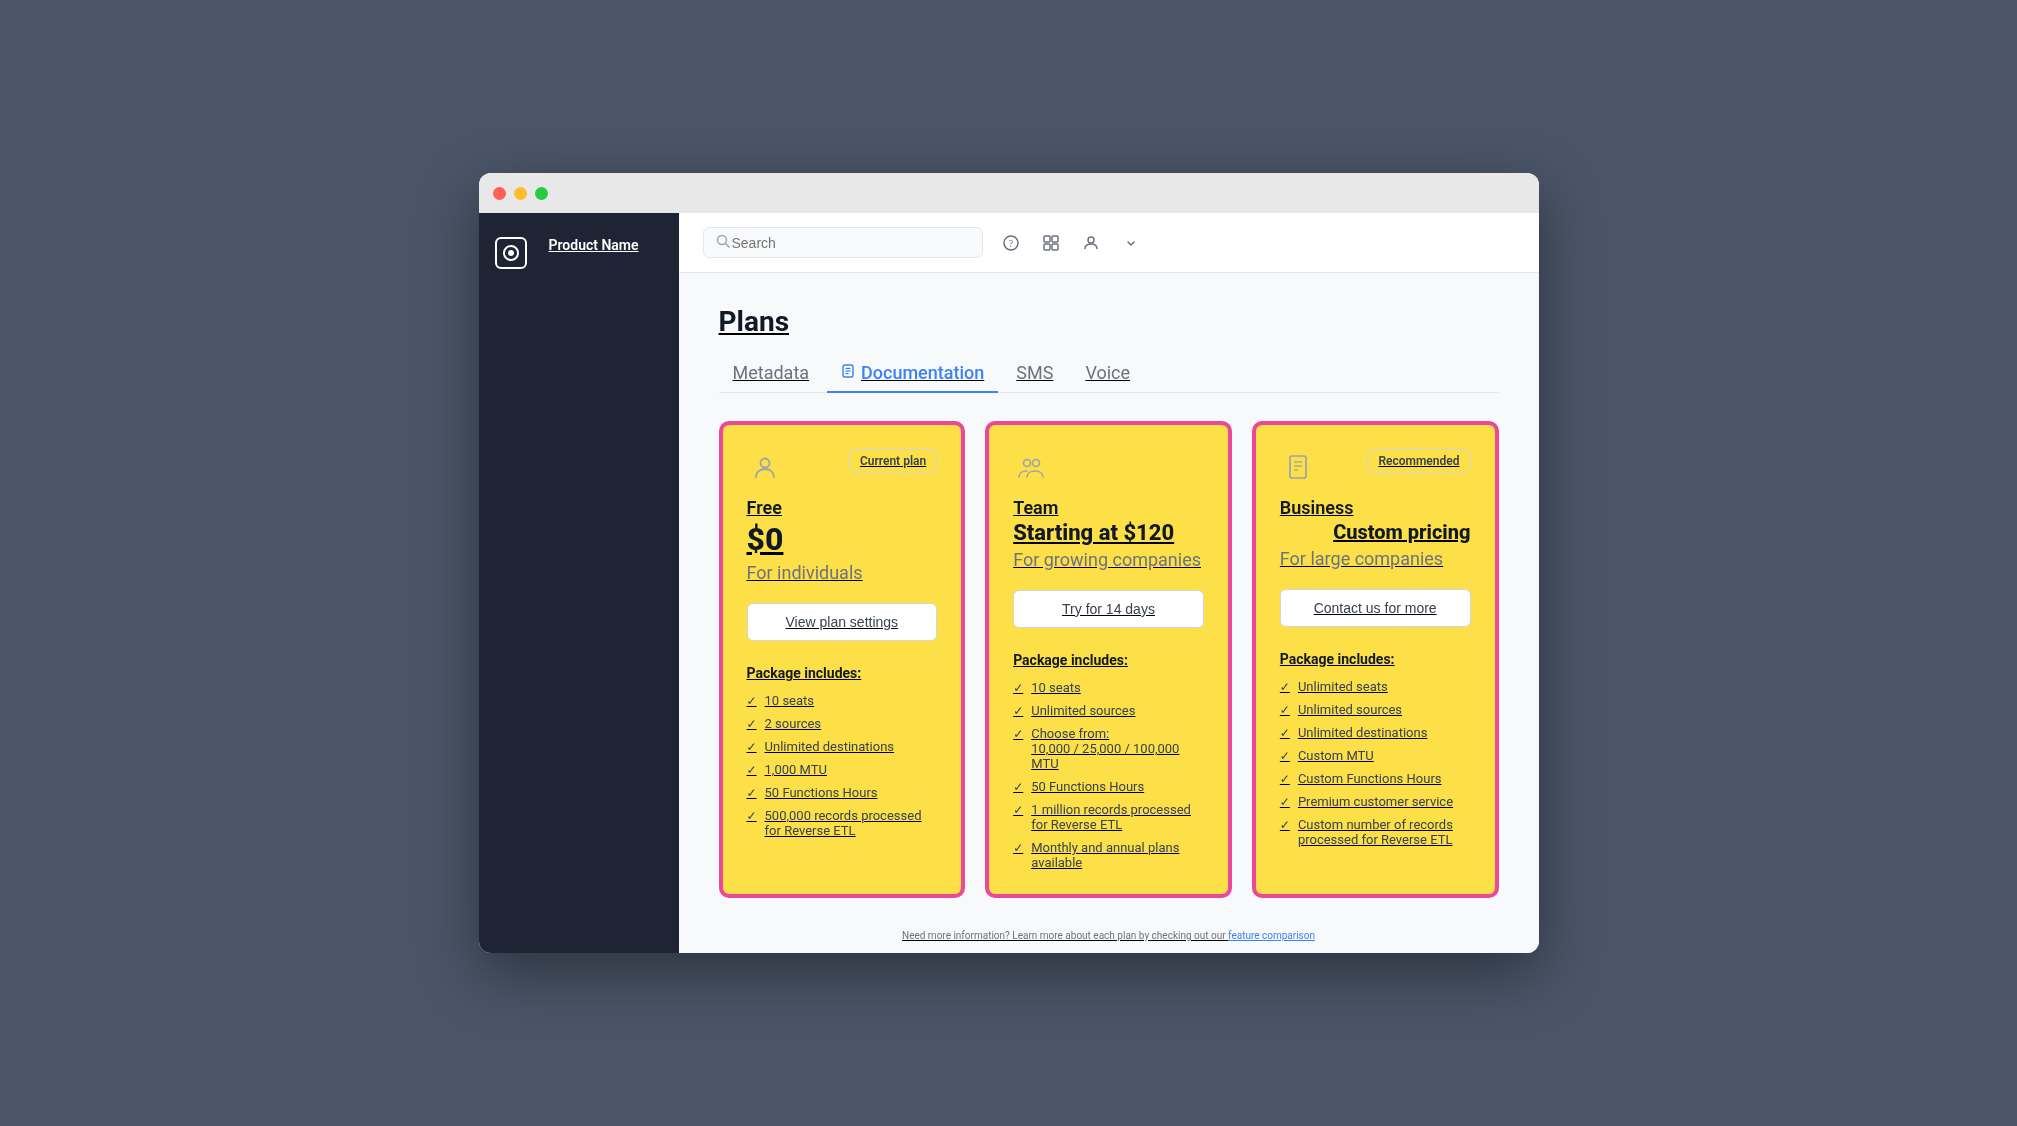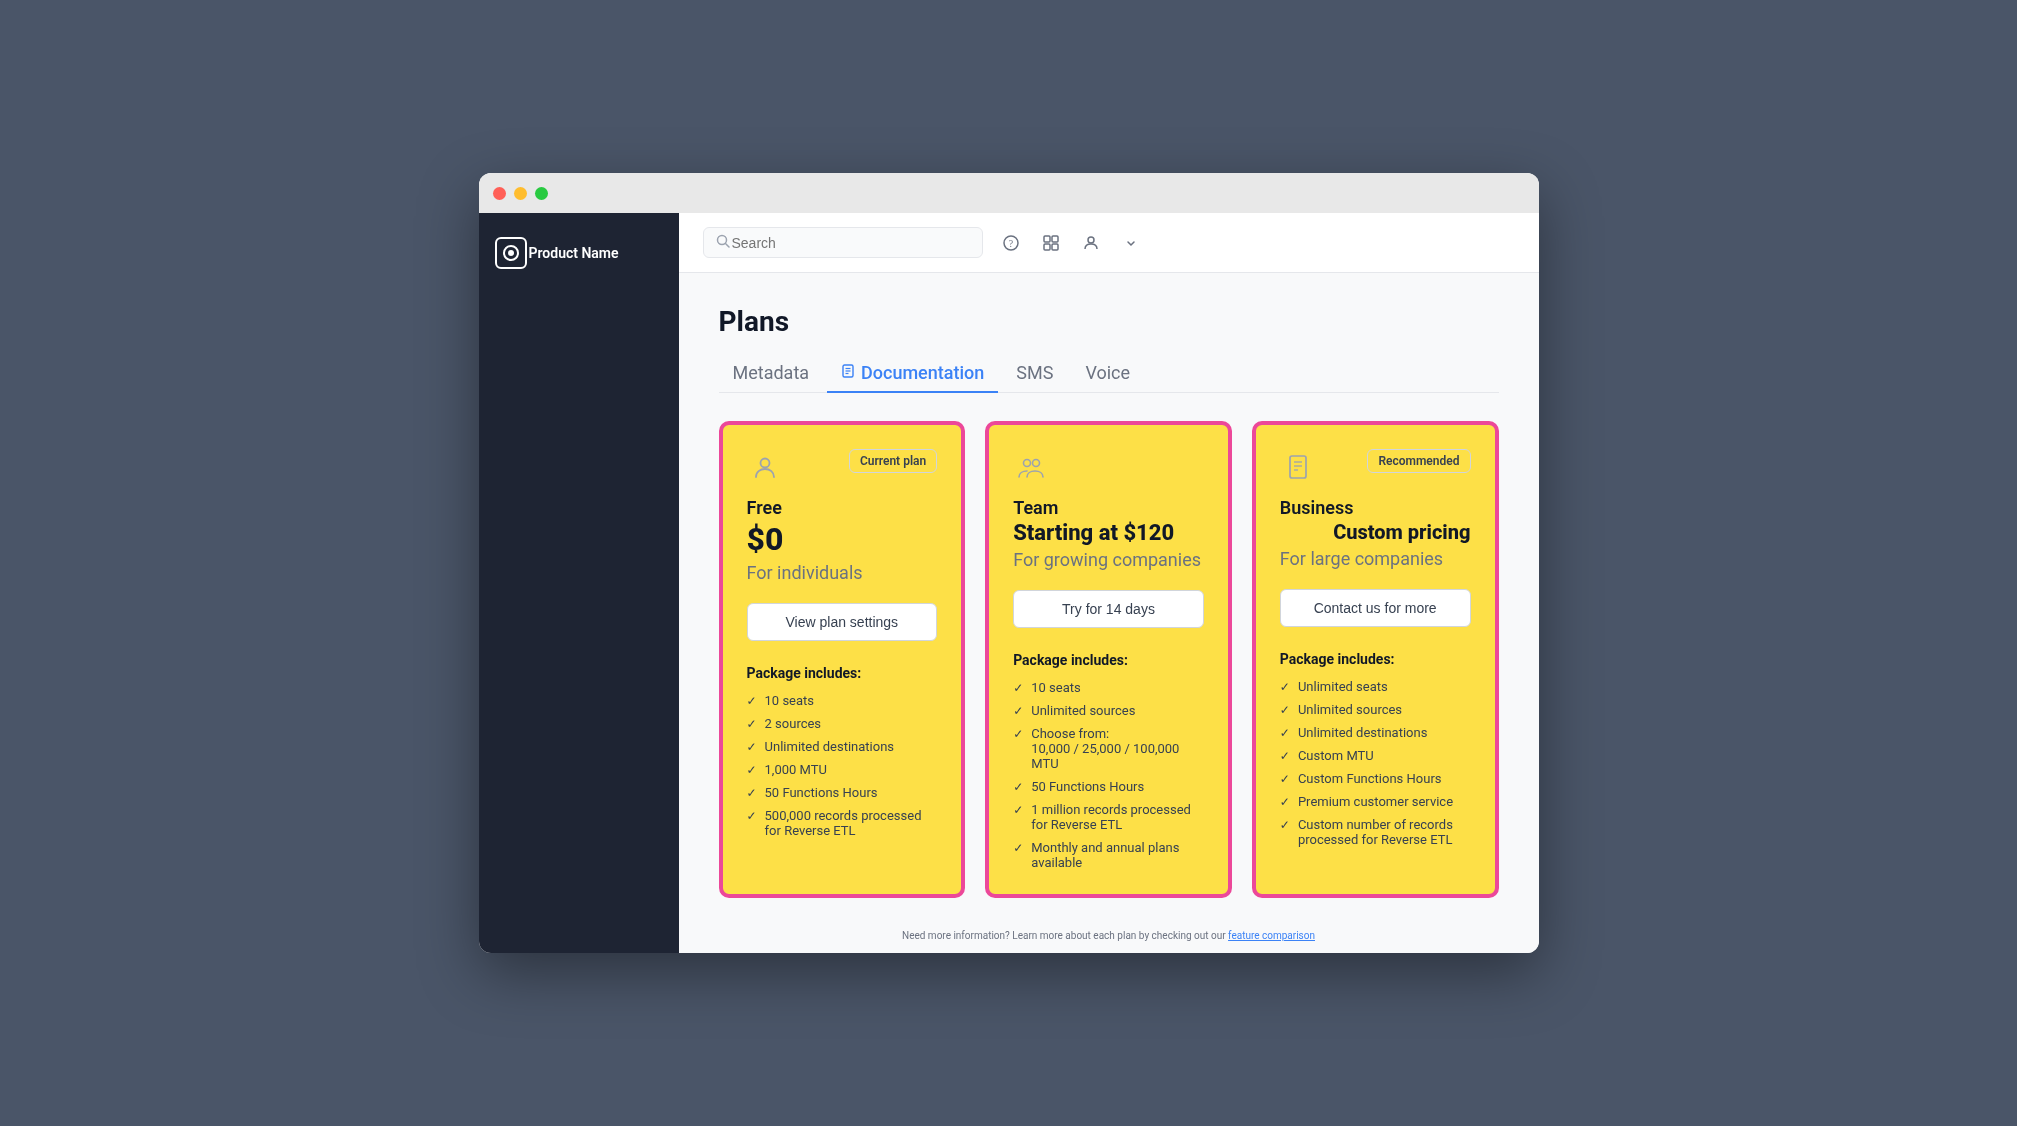--- a/index.html
+++ b/index.html
@@ -37,24 +37,24 @@
     .sidebar {
       width: 200px;
       background: #1e2433;
       display: flex;
       flex-direction: column;
       padding: 16px 0;
       flex-shrink: 0;
     }
     .sidebar-logo {
       display: flex;
-      align-items: center;
-      gap: 2px;
+      gap: 22px;
       padding: 8px 16px 20px;
       color: #fff;
+      text-decoration: underline;
     }
     .sidebar-logo-icon {
       width: 32px;
       height: 32px;
       border: 2px solid #fff;
       border-radius: 6px;
       display: flex;
       align-items: center;
       justify-content: center;
       color: #fff;
@@ -142,20 +142,21 @@
       cursor: pointer;
       color: #6b7280;
       font-size: 16px;
       border: none;
       background: none;
     }
     .page-content {
       padding: 32px 40px;
       overflow-y: auto;
       flex: 1;
+      text-decoration: underline;
     }
     .page-title {
       font-size: 28px;
       font-weight: 700;
       color: #111827;
       margin-bottom: 16px;
     }
     .tabs-row {
       display: flex;
       align-items: center;

